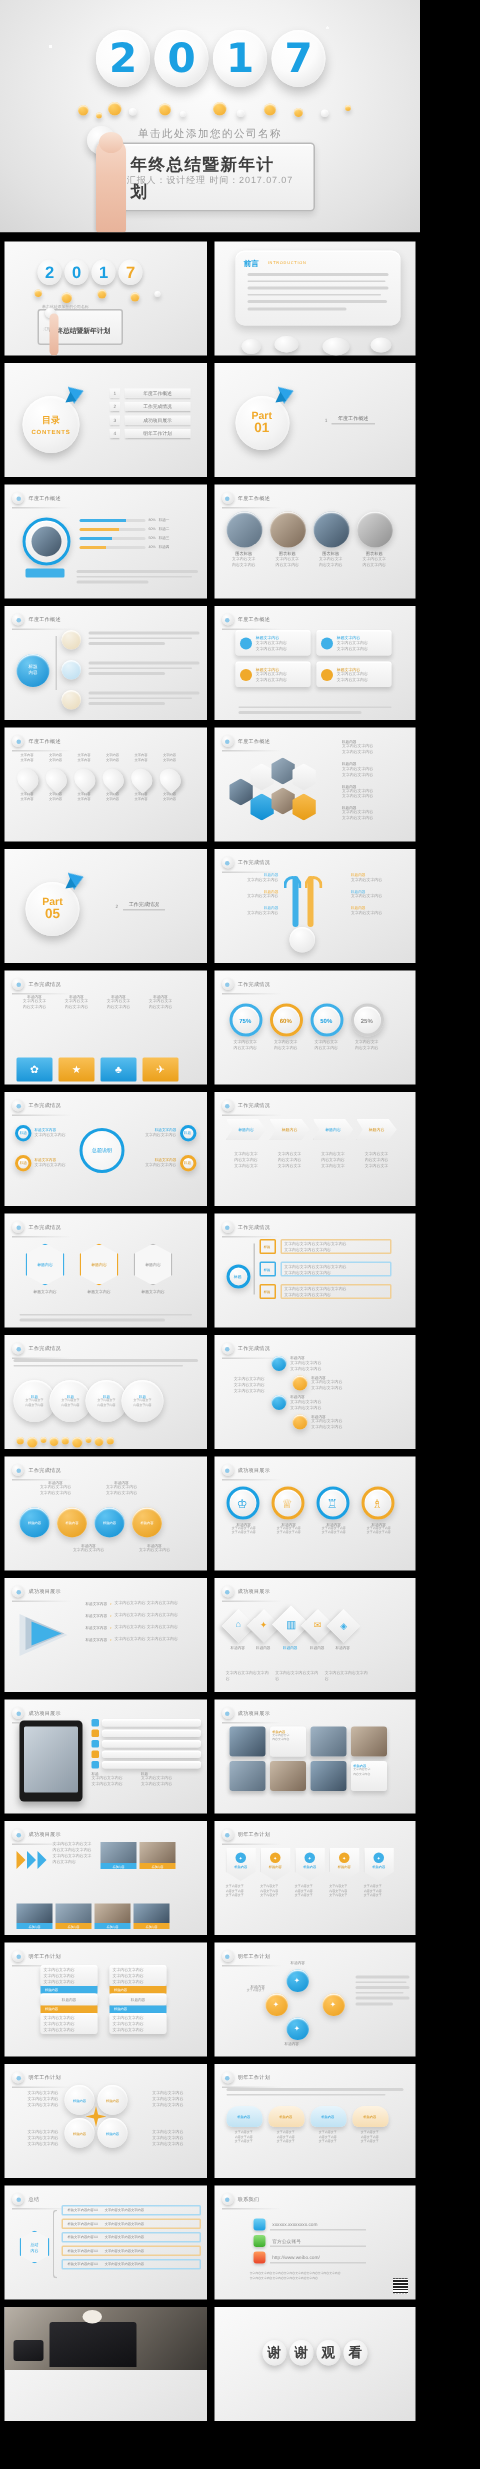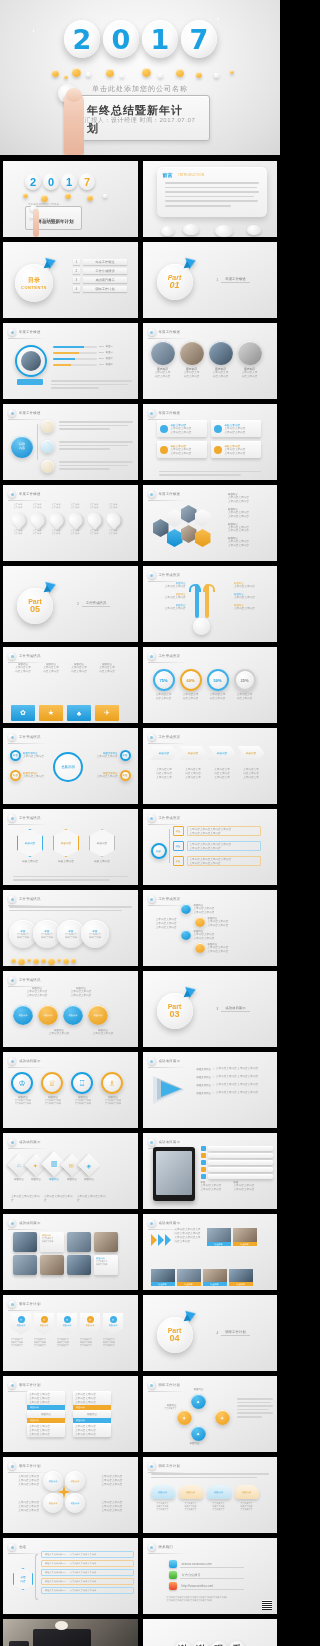--- a/index.html
+++ b/index.html
@@ -282,21 +282,21 @@
         <div class="toc-l">成功项目展示</div>
       </div>
       <div class="toc-row">
         <div class="toc-n">4</div>
         <div class="toc-l">明年工作计划</div>
       </div>
     </div>
   </div>
 
   <div class="slide">
-    <div class="bigcirc" style="position:absolute;left:14px;top:22px;width:36px;height:36px;font-style:italic;">
+    <div class="bigcirc" style="position:absolute;left:14px;top:22px;width:36px;height:36px;">
       <div class="part-t">Part</div>
       <div class="part-n">01</div>
     </div>
     <div class="plane" style="left:44px;top:14px;"></div>
     <div class="plane2" style="left:42px;top:20px;"></div>
     <div style="position:absolute;left:74px;top:35px;display:flex;align-items:center;gap:3px;">
       <span style="font-size:3.2px;color:#8a8a8a;">1</span>
       <span style="font-size:3.4px;color:#777;border-bottom:.6px solid #c9c9c9;padding:0 4px 1px;">年度工作概述</span>
     </div>
   </div>
@@ -851,32 +851,20 @@
     <div style="position:absolute;left:40px;top:58px;width:32px;">
         <div style="font-size:2.4px;color:#888;text-align:center;">标题内容</div>
         <div class="tinytxt" style="text-align:center;">文字内容文字内容</div>
       </div>
     <div style="position:absolute;left:84px;top:58px;width:32px;">
         <div style="font-size:2.4px;color:#888;text-align:center;">标题内容</div>
         <div class="tinytxt" style="text-align:center;">文字内容文字内容</div>
       </div>
   </div>
 
-  <div class="slide">
-    <div class="bigcirc" style="position:absolute;left:14px;top:22px;width:36px;height:36px;">
-      <div class="part-t">Part</div>
-      <div class="part-n">03</div>
-    </div>
-    <div class="plane" style="left:44px;top:14px;"></div>
-    <div class="plane2" style="left:42px;top:20px;"></div>
-    <div style="position:absolute;left:74px;top:35px;display:flex;align-items:center;gap:3px;">
-      <span style="font-size:3.2px;color:#8a8a8a;">3</span>
-      <span style="font-size:3.4px;color:#777;border-bottom:.6px solid #c9c9c9;padding:0 4px 1px;">成功项目展示</span>
-    </div>
-  </div>
 
   <div class="slide">
     <div class="sh">
       <div class="sh-ico"></div>
       <div class="sh-t">成功项目展示</div>
     </div>
     <div class="sh-u"></div>
     <div style="position:absolute;left:8px;top:20px;display:flex;gap:6px;">
       <div style="text-align:center;width:24px;">
         <div class="circ" style="width:22px;height:22px;border:2.5px solid #1ba0e2;font-size:8px;color:#1ba0e2;">♔</div>
@@ -1128,32 +1116,20 @@
       <div style="width:20px;">
         <div style="height:22px;background:linear-gradient(180deg,#fdfdfd,#ebebeb);box-shadow:0 2px 3px rgba(0,0,0,.15);clip-path:polygon(0 0,100% 0,100% 72%,50% 100%,0 72%);display:flex;flex-direction:column;align-items:center;padding-top:3px;">
             <div style="width:7px;height:7px;border-radius:50%;background:#3fb0e8;color:#fff;font-size:3px;display:flex;align-items:center;justify-content:center;">✦</div>
             <div style="font-size:2.2px;color:#1ba0e2;margin-top:1px;">标题内容</div>
           </div>
         <div class="tinytxt" style="margin-top:3px;font-size:2px;">文字内容文字<br>内容文字内容<br>文字内容文字</div>
       </div>
     </div>
   </div>
 
-  <div class="slide">
-    <div class="bigcirc" style="position:absolute;left:14px;top:22px;width:36px;height:36px;">
-      <div class="part-t">Part</div>
-      <div class="part-n">04</div>
-    </div>
-    <div class="plane" style="left:44px;top:14px;"></div>
-    <div class="plane2" style="left:42px;top:20px;"></div>
-    <div style="position:absolute;left:74px;top:35px;display:flex;align-items:center;gap:3px;">
-      <span style="font-size:3.2px;color:#8a8a8a;">4</span>
-      <span style="font-size:3.4px;color:#777;border-bottom:.6px solid #c9c9c9;padding:0 4px 1px;">明年工作计划</span>
-    </div>
-  </div>
 
   <div class="slide">
     <div class="sh">
       <div class="sh-ico"></div>
       <div class="sh-t">明年工作计划</div>
     </div>
     <div class="sh-u"></div>
     <div style="position:absolute;left:24px;top:15px;width:38px;">
       <div class="card" style="height:14px;padding:2px;">
           <div class="tinytxt">文字内容文字内容<br>文字内容文字内容<br>文字内容文字内容</div>

